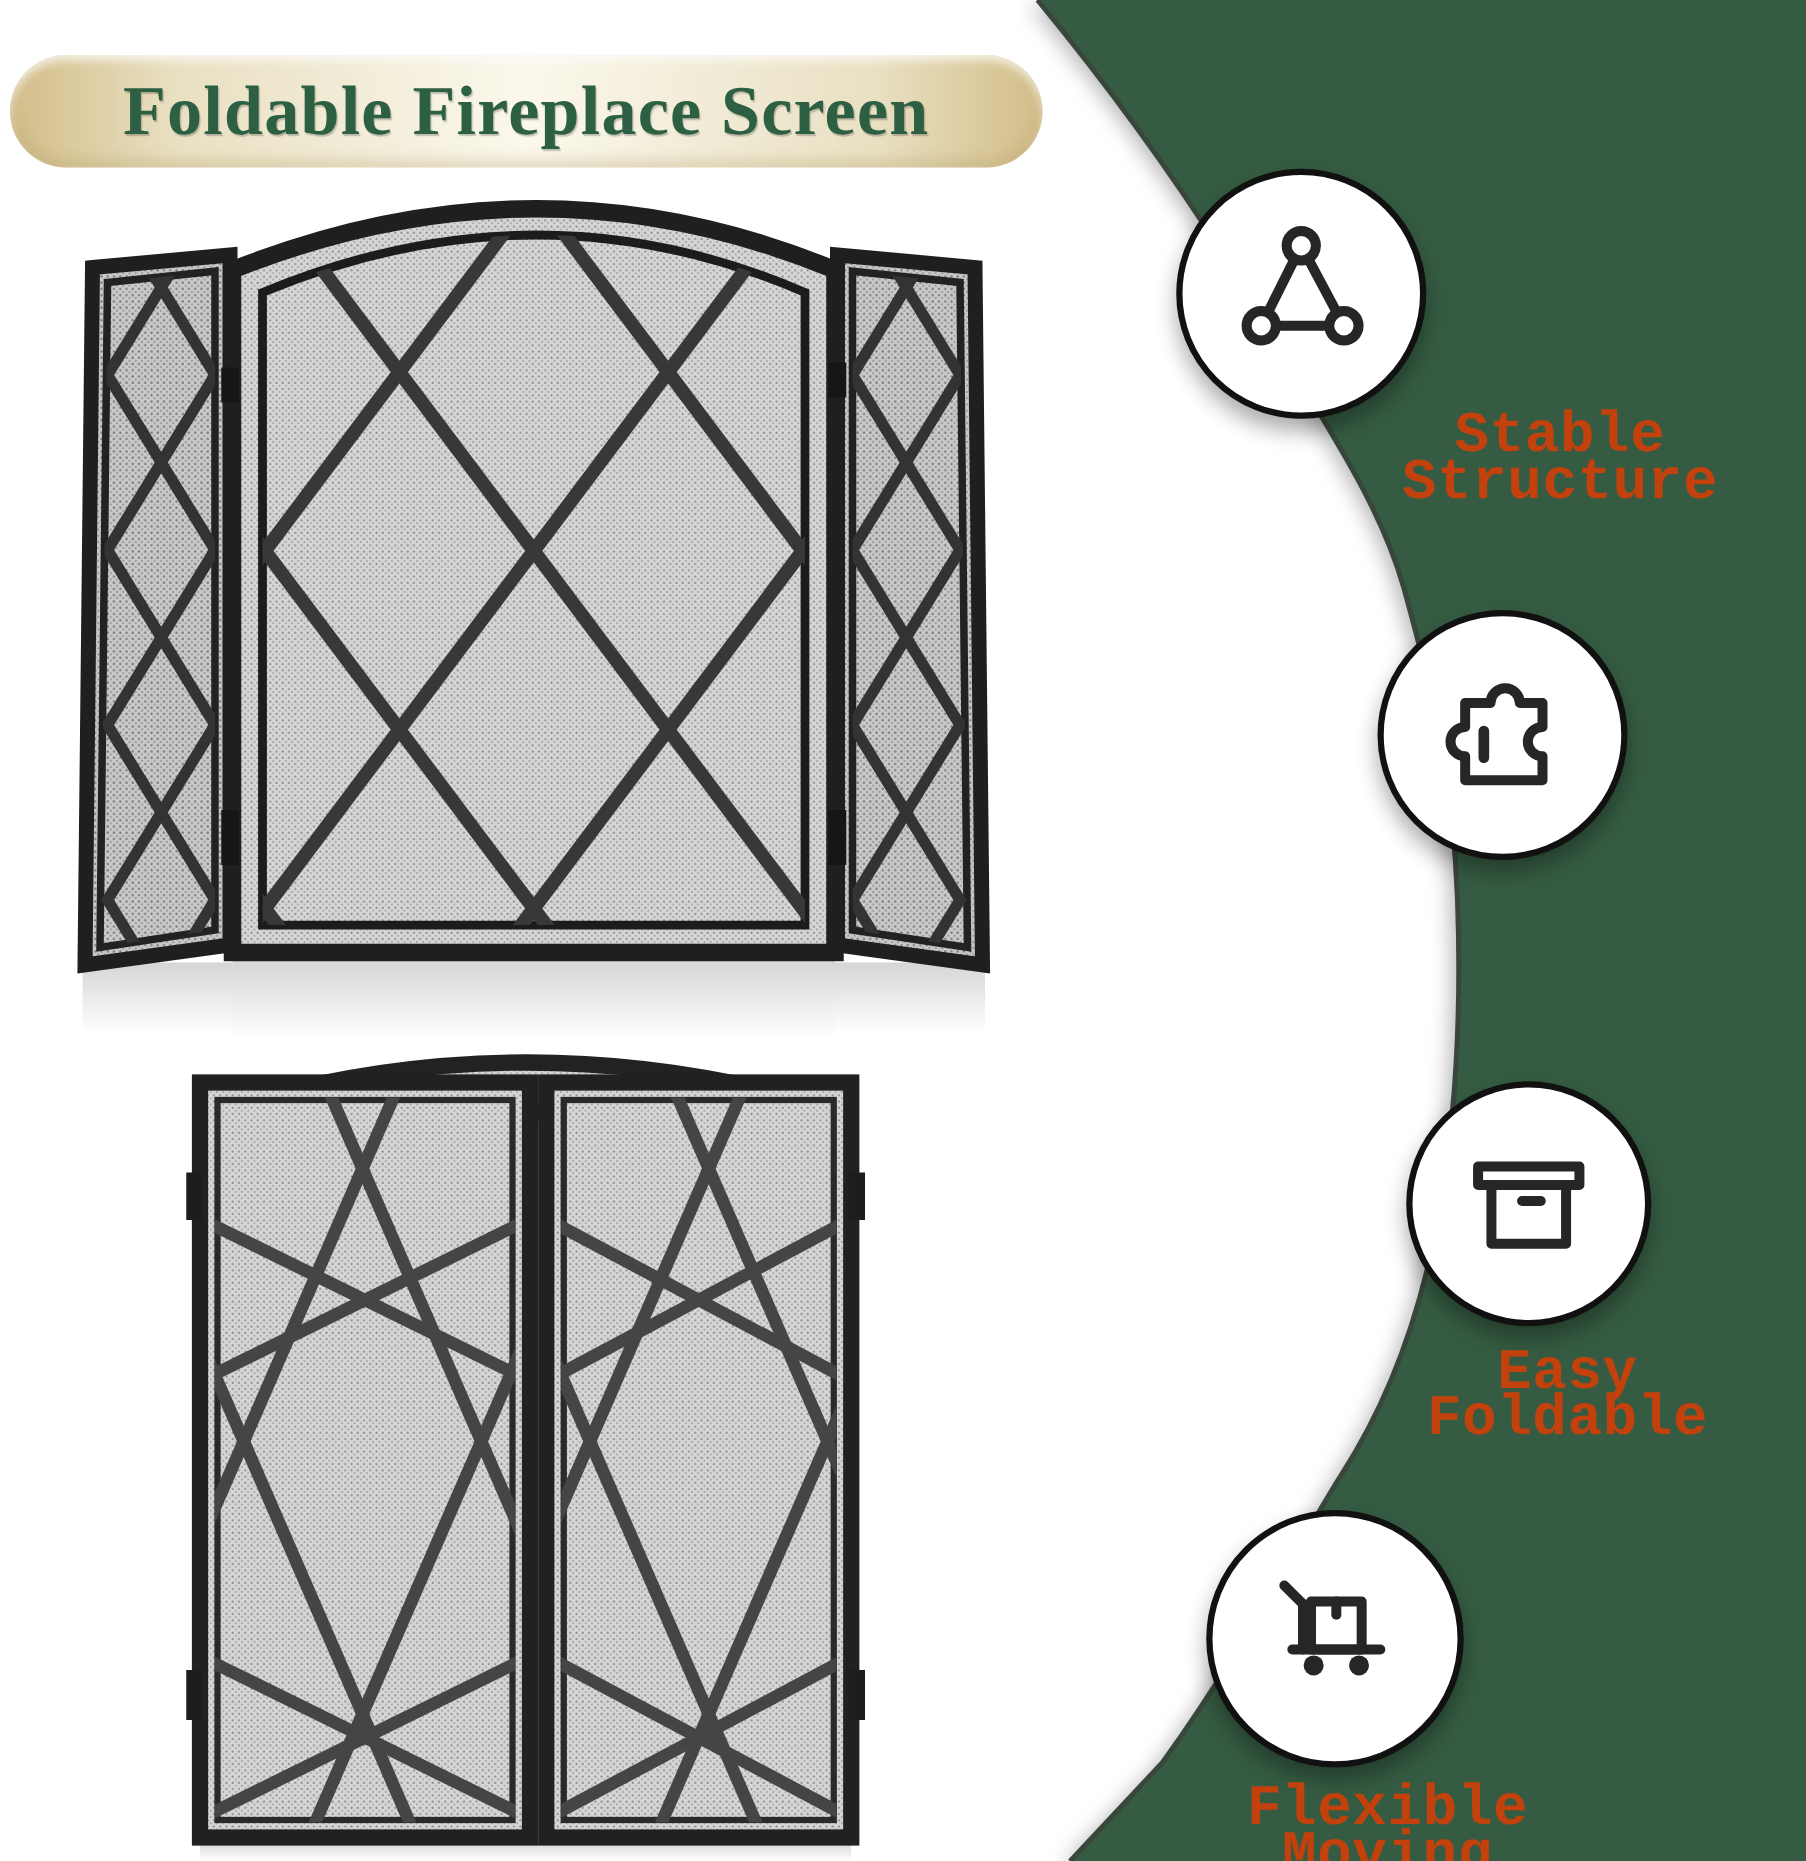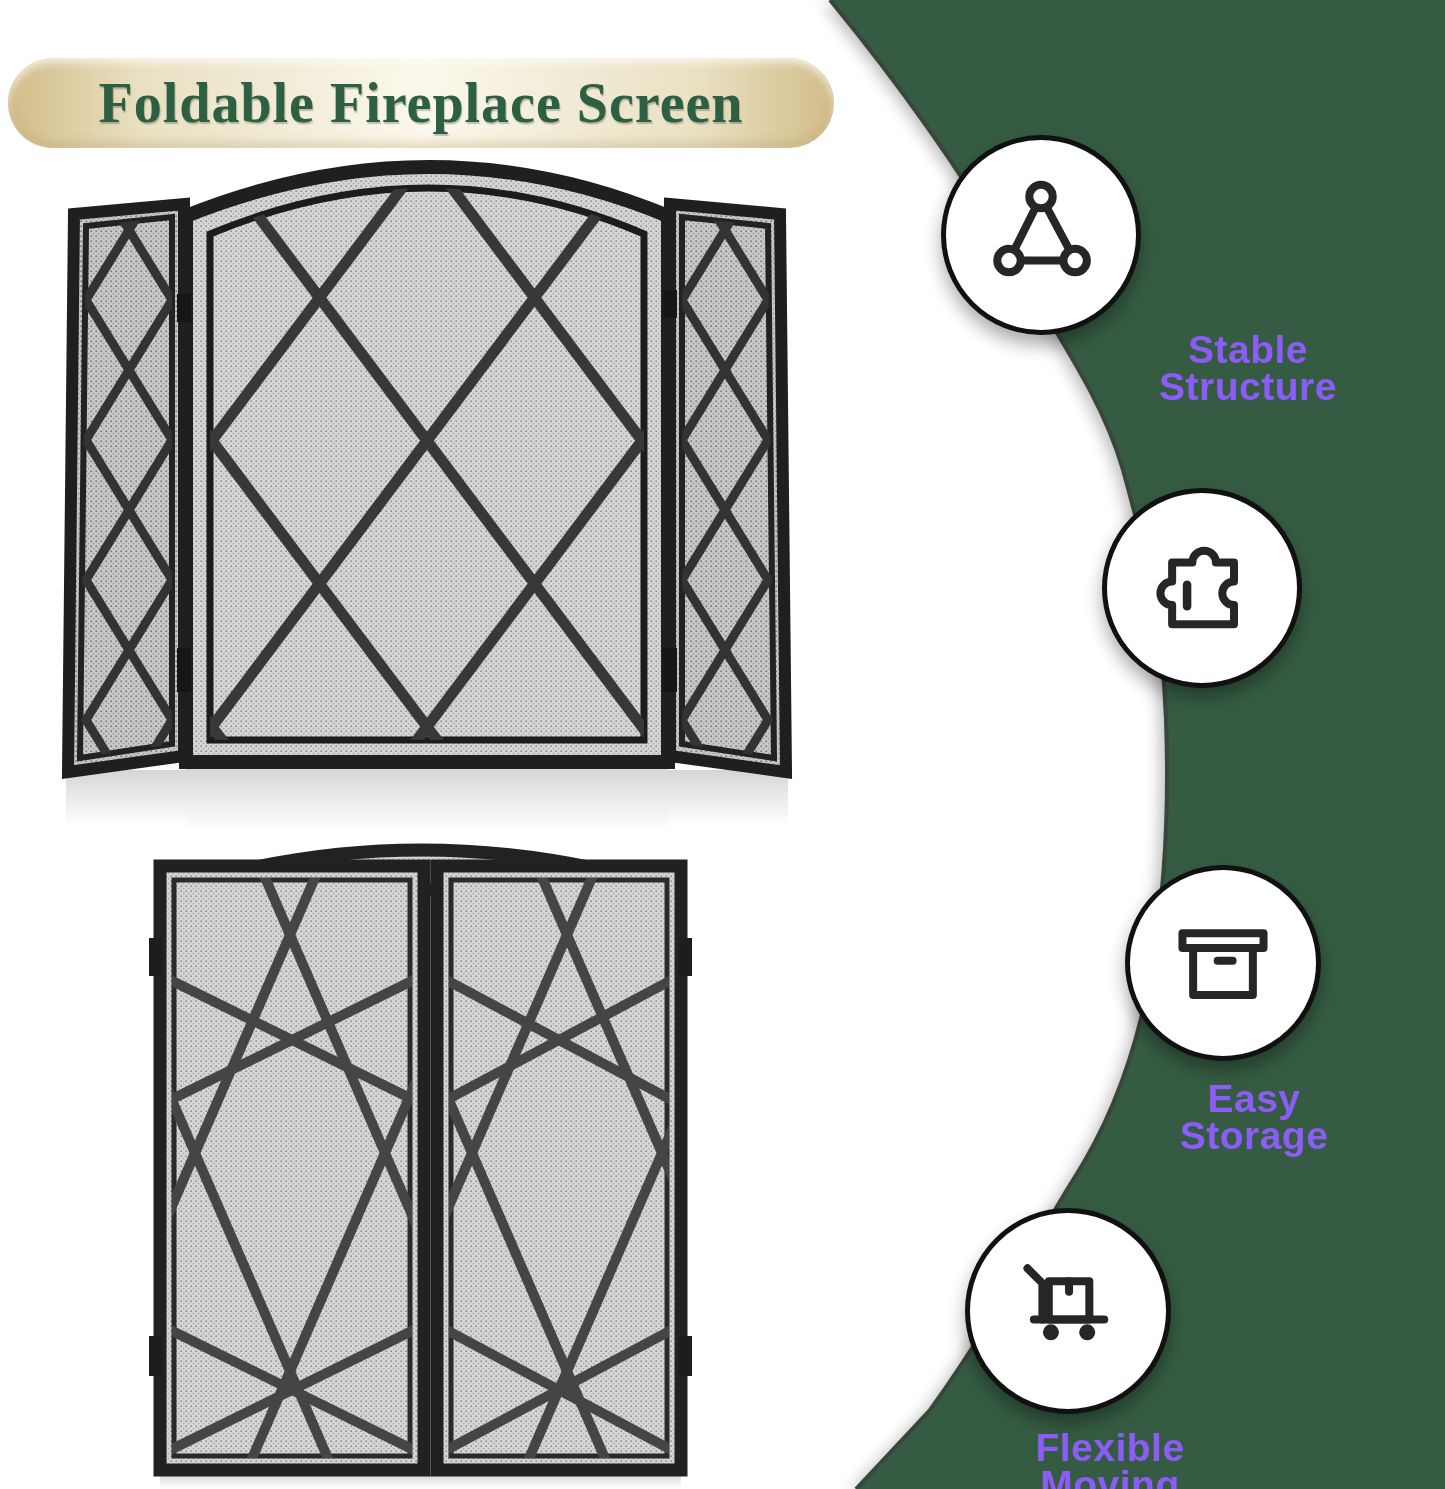--- a/index.html
+++ b/index.html
@@ -4,21 +4,21 @@
 <style>
   html,body{margin:0;padding:0;background:#ffffff;}
   .canvas{
     position:relative;width:1445px;height:1489px;background:#ffffff;
     overflow:hidden;font-family:"Liberation Sans",sans-serif;
   }
   .bg-svg{position:absolute;left:0;top:0;width:1445px;height:1489px;display:block;}
 
   
   .banner{
-    position:absolute;left:8px;top:58px;width:826px;height:90px;
+    position:absolute;left:8px;top:44px;width:826px;height:90px;
     border-radius:46px;
     background:linear-gradient(90deg,#d2bd88 0%,#e9e0c2 16%,#fbf8ec 50%,#e9e0c2 84%,#d2bd88 100%);
     box-shadow:inset 0 -6px 10px rgba(160,135,70,0.25), inset 0 4px 8px rgba(255,255,255,0.8);
     display:flex;align-items:center;justify-content:center;
   }
   .banner-title{
     font-family:"Liberation Serif",serif;font-weight:700;font-size:56px;
     color:#2d5f42;letter-spacing:1px;white-space:nowrap;
     text-shadow:1px 2px 1px rgba(0,0,0,0.22);
   }
@@ -34,22 +34,22 @@
   .c2{left:1102px;top:488px;width:200px;height:200px;}
   .c3{left:1125px;top:865px;width:196px;height:196px;}
   .c4{left:965px;top:1208px;width:206px;height:206px;}
   .feature-circle svg{width:128px;height:128px;display:block;}
   .icon-stroke{fill:none;stroke:#262626;stroke-width:7.5;stroke-linecap:round;stroke-linejoin:round;}
   .icon-fill{fill:#262626;stroke:none;}
   .icon-node{fill:#ffffff;stroke:#262626;stroke-width:7.5;}
 
   
   .feature-label{
-    position:absolute;color:#8b5cf6;font-weight:700;font-size:39px;
-    letter-spacing:0.5px;line-height:37px;
+    position:absolute;color:#c2410c;font-weight:700;font-size:46px;
+    letter-spacing:0.5px;line-height:37px;font-family:Liberation Mono, monospace;
   }
   .lbl-stable{left:1100px;top:331px;width:296px;text-align:center;}
   .lbl-assembly{left:1183px;top:706px;width:250px;text-align:left;}
   .lbl-storage{left:1134px;top:1080px;width:240px;text-align:center;}
   .lbl-moving{left:928px;top:1429px;width:284px;text-align:center;margin-left:40px;}
 </style>
 </head>
 <body>
 
 <div class="canvas">
@@ -216,21 +216,21 @@
     </svg>
   </div>
 
   <div class="feature-circle c3">
     <svg viewBox="0 0 120 120">
       <rect class="icon-stroke" x="22" y="32" width="76" height="14"></rect>
       <rect class="icon-stroke" x="32" y="46" width="56" height="44"></rect>
       <line class="icon-stroke" x1="55" y1="58" x2="69" y2="58"></line>
     </svg>
   </div>
-  <div class="feature-label lbl-storage">Easy Storage</div>
+  <div class="feature-label lbl-storage">Easy Foldable</div>
 
   <div class="feature-circle c4">
     <svg viewBox="0 0 120 120">
       <polyline class="icon-stroke" points="22,20 36,34 36,68"></polyline>
       <rect class="icon-stroke" x="42" y="32" width="38" height="36"></rect>
       <line class="icon-stroke" x1="61" y1="32" x2="61" y2="42"></line>
       <line class="icon-stroke" x1="28" y1="68" x2="94" y2="68"></line>
       <circle class="icon-fill" cx="44" cy="80" r="7.5"></circle>
       <circle class="icon-fill" cx="78" cy="80" r="7.5"></circle>
     </svg>

